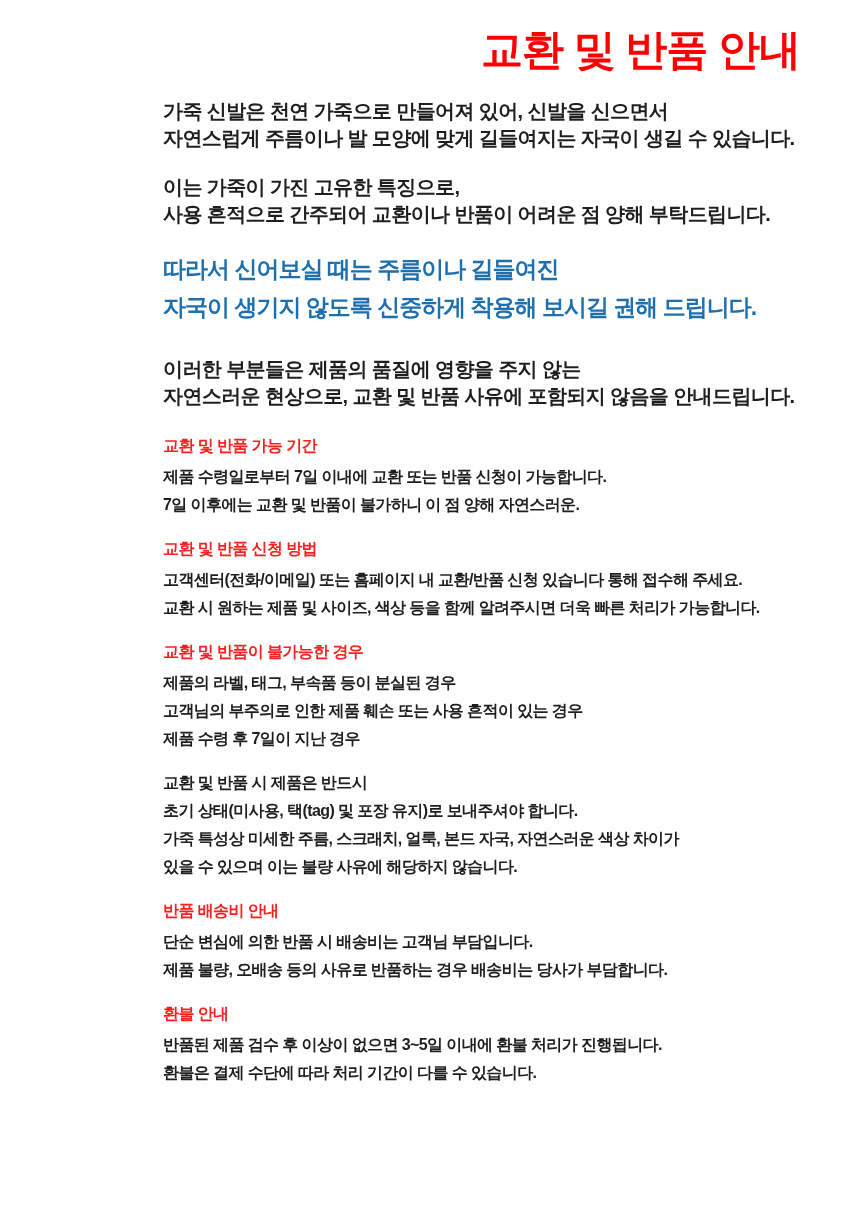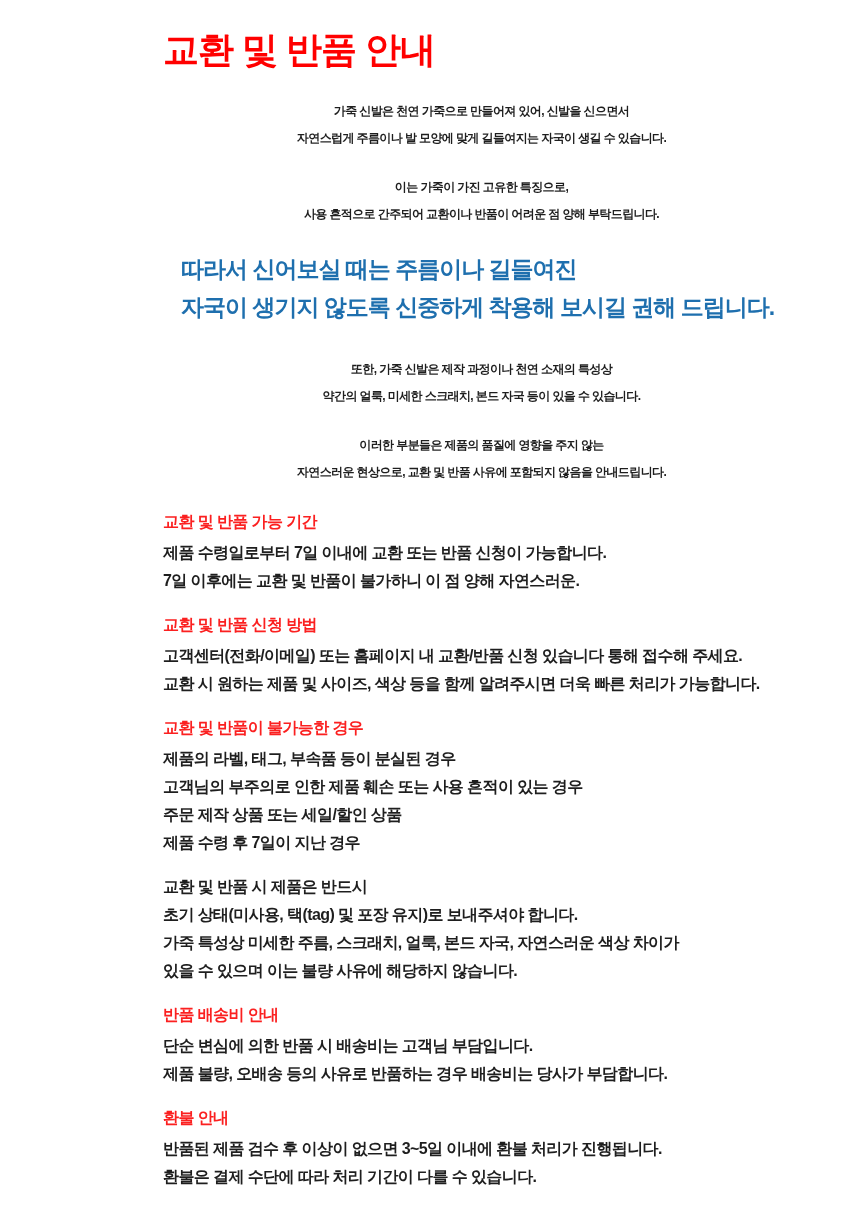--- a/index.html
+++ b/index.html
@@ -18,43 +18,43 @@
   }
   body {
     height: 1211px;
     overflow: hidden;
   }
   .notice {
     padding: 30px 60px 0 163px;
     color: var(--body-text);
   }
   .page-title {
-    font-size: 36px;
+    font-size: 42px;
     line-height: 40px;
     letter-spacing: -1px;
     color: var(--title-red);
     white-space: nowrap;
     margin-bottom: 28px;
+    text-align: right;
   }
   .para {
-    font-size: 12px;
+    font-size: 20px;
     line-height: 27px;
     letter-spacing: -0.6px;
     margin-bottom: 22px;
-    text-align: center;
   }
   .para .line, .section .line { white-space: nowrap; }
   .highlight {
     font-size: 23px;
     line-height: 38px;
     letter-spacing: -1px;
     color: var(--highlight-blue);
     margin: 14px 0 30px 0;
   }
-  .highlight .line { white-space: nowrap; margin-left: 18px; }
+  .highlight .line { white-space: nowrap; }
   .section {
     margin-top: 16px;
     font-size: 16px;
     line-height: 28px;
     letter-spacing: -0.6px;
   }
   .section:first-of-type { margin-top: 22px; }
   .section-heading {
     color: var(--heading-red);
     font-size: 16px;
@@ -78,24 +78,20 @@
   <div class="para">
     <div class="line">이는 가죽이 가진 고유한 특징으로,</div>
     <div class="line">사용 흔적으로 간주되어 교환이나 반품이 어려운 점 양해 부탁드립니다.</div>
   </div>
 
   <div class="highlight">
     <div class="line">따라서 신어보실 때는 주름이나 길들여진</div>
     <div class="line">자국이 생기지 않도록 신중하게 착용해 보시길 권해 드립니다.</div>
   </div>
 
-  <div class="para">
-    <div class="line">또한, 가죽 신발은 제작 과정이나 천연 소재의 특성상</div>
-    <div class="line">약간의 얼룩, 미세한 스크래치, 본드 자국 등이 있을 수 있습니다.</div>
-  </div>
 
   <div class="para">
     <div class="line">이러한 부분들은 제품의 품질에 영향을 주지 않는</div>
     <div class="line">자연스러운 현상으로, 교환 및 반품 사유에 포함되지 않음을 안내드립니다.</div>
   </div>
 
   <div class="section">
     <div class="section-heading">교환 및 반품 가능 기간</div>
     <div class="line">제품 수령일로부터 7일 이내에 교환 또는 반품 신청이 가능합니다.</div>
     <div class="line">7일 이후에는 교환 및 반품이 불가하니 이 점 양해 자연스러운.</div>
@@ -104,21 +100,20 @@
   <div class="section">
     <div class="section-heading">교환 및 반품 신청 방법</div>
     <div class="line">고객센터(전화/이메일) 또는 홈페이지 내 교환/반품 신청 있습니다 통해 접수해 주세요.</div>
     <div class="line">교환 시 원하는 제품 및 사이즈, 색상 등을 함께 알려주시면 더욱 빠른 처리가 가능합니다.</div>
   </div>
 
   <div class="section">
     <div class="section-heading">교환 및 반품이 불가능한 경우</div>
     <div class="line">제품의 라벨, 태그, 부속품 등이 분실된 경우</div>
     <div class="line">고객님의 부주의로 인한 제품 훼손 또는 사용 흔적이 있는 경우</div>
-    <div class="line">주문 제작 상품 또는 세일/할인 상품</div>
     <div class="line">제품 수령 후 7일이 지난 경우</div>
   </div>
 
   <div class="section">
     <div class="line">교환 및 반품 시 제품은 반드시</div>
     <div class="line">초기 상태(미사용, 택(tag) 및 포장 유지)로 보내주셔야 합니다.</div>
     <div class="line">가죽 특성상 미세한 주름, 스크래치, 얼룩, 본드 자국, 자연스러운 색상 차이가</div>
     <div class="line">있을 수 있으며 이는 불량 사유에 해당하지 않습니다.</div>
   </div>
 

